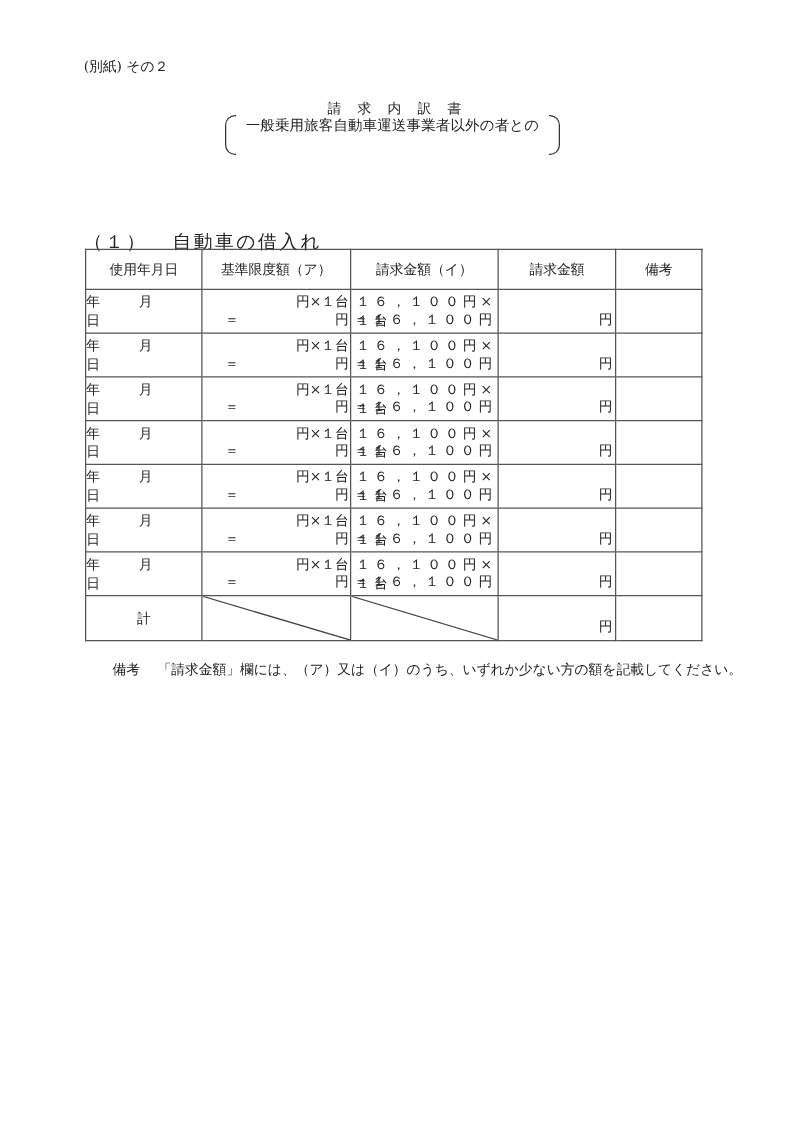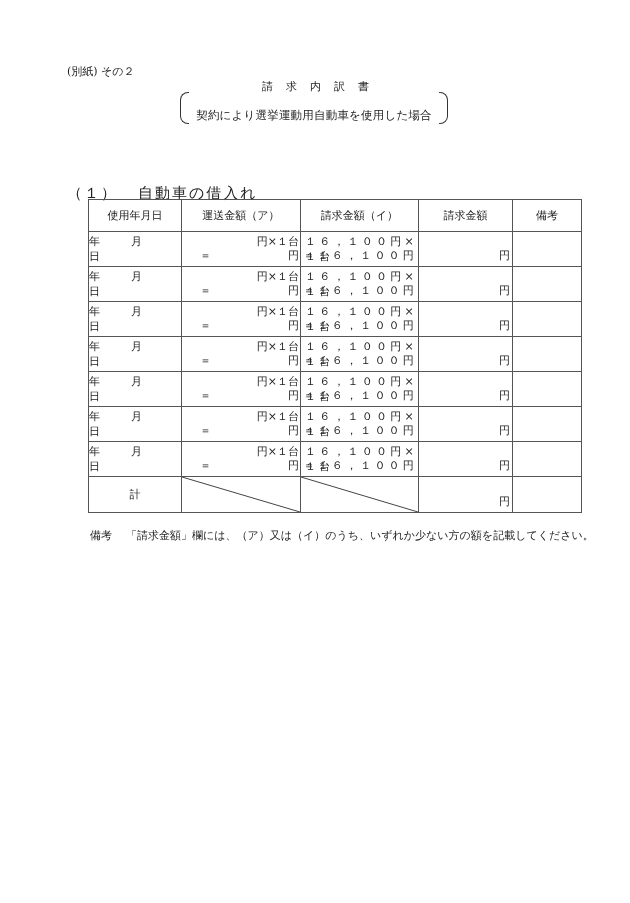--- a/index.html
+++ b/index.html
@@ -1,30 +1,30 @@
 <!DOCTYPE html>
 <html><head>
 <meta charset="utf-8">
 <style>
   html, body { margin:0; padding:0; background:#fff; }
   body { width:630px; height:903px; position:relative; overflow:hidden;
          font-family:"DejaVu Serif","Liberation Serif",serif; color:#222; font-size:11px; }
   .abs { position:absolute; white-space:nowrap; }
-  #annex { left:67px; top:64px; font-size:11px; }
+  #annex { left:67px; top:46px; font-size:11px; }
   #title { left:0; width:630px; top:79px; text-align:center; font-size:11px; letter-spacing:13px; padding-left:14px; box-sizing:border-box; }
   #sub-wrap { left:180px; top:92px; width:268px; height:32px; }
   .paren { position:absolute; top:0; width:8px; height:30px; border:1px solid #333; }
   .paren.l { left:0; border-right:none; border-radius:8px 0 0 8px; }
   .paren.r { right:0; border-left:none; border-radius:0 8px 8px 0; }
   .sub-line { position:absolute; left:12px; right:12px; text-align:center; font-size:11.5px; letter-spacing:0.2px; }
   #sub1 { top:1px; } #sub2 { top:16px; }
   #section { left:67px; top:184px; font-size:15px; }
   #section .num { letter-spacing:2px; }
   #section .lbl { margin-left:20px; letter-spacing:2px; }
-  table { position:absolute; left:68px; top:199px; border-collapse:collapse; table-layout:fixed;margin-left:20px; }
+  table { position:absolute; left:68px; top:199px; border-collapse:collapse; table-layout:fixed; }
   td, th { border:1px solid #555; padding:0; font-weight:normal; font-size:11px; position:relative; }
   th { height:31px; text-align:center; }
   tr.data td { height:34px; }
   tr.total td { height:35px; }
   .date { padding-right:4px; letter-spacing:10px; }
   .l1, .l2 { position:absolute; font-size:11px; }
   .trans .l1 { right:1px; top:2px; }
   .trans .eq { left:18px; bottom:3px; position:absolute; }
   .trans .l2 { right:1px; bottom:3px; }
   .std .l1 { left:4px; top:2px; letter-spacing:3.2px; }
@@ -36,40 +36,40 @@
 </style>
 </head>
 <body>
 
 <div id="annex" class="abs">(別紙) その２</div>
 
 <div id="title" class="abs">請求内訳書</div>
 
 <div id="sub-wrap" class="abs">
   <div class="paren l"></div>
-  <div class="sub-line" id="sub2">契約により選挙運動用自動車を使用した場合</div>
+  <div class="sub-line" id="sub1">一般乗用旅客自動車運送事業者以外の者との</div>
   <div class="paren r"></div>
 </div>
 
 <div id="section" class="abs">
   <span class="num">（１）</span><span class="lbl">自動車の借入れ</span>
 </div>
 
 <table>
   <colgroup>
     <col style="width:93px">
       <col style="width:119px">
       <col style="width:118px">
       <col style="width:94px">
       <col style="width:69px">
   </colgroup>
   <thead>
     <tr>
       <th>使用年月日</th>
-      <th>運送金額（ア）</th>
+      <th>基準限度額（ア）</th>
       <th>請求金額（イ）</th>
       <th>請求金額</th>
       <th>備考</th>
     </tr>
   </thead>
   <tbody id="tbody">
       <tr class="data">
         <td class="date">年　月　日</td>
         <td class="trans">
           <span class="l1">円×１台</span>

